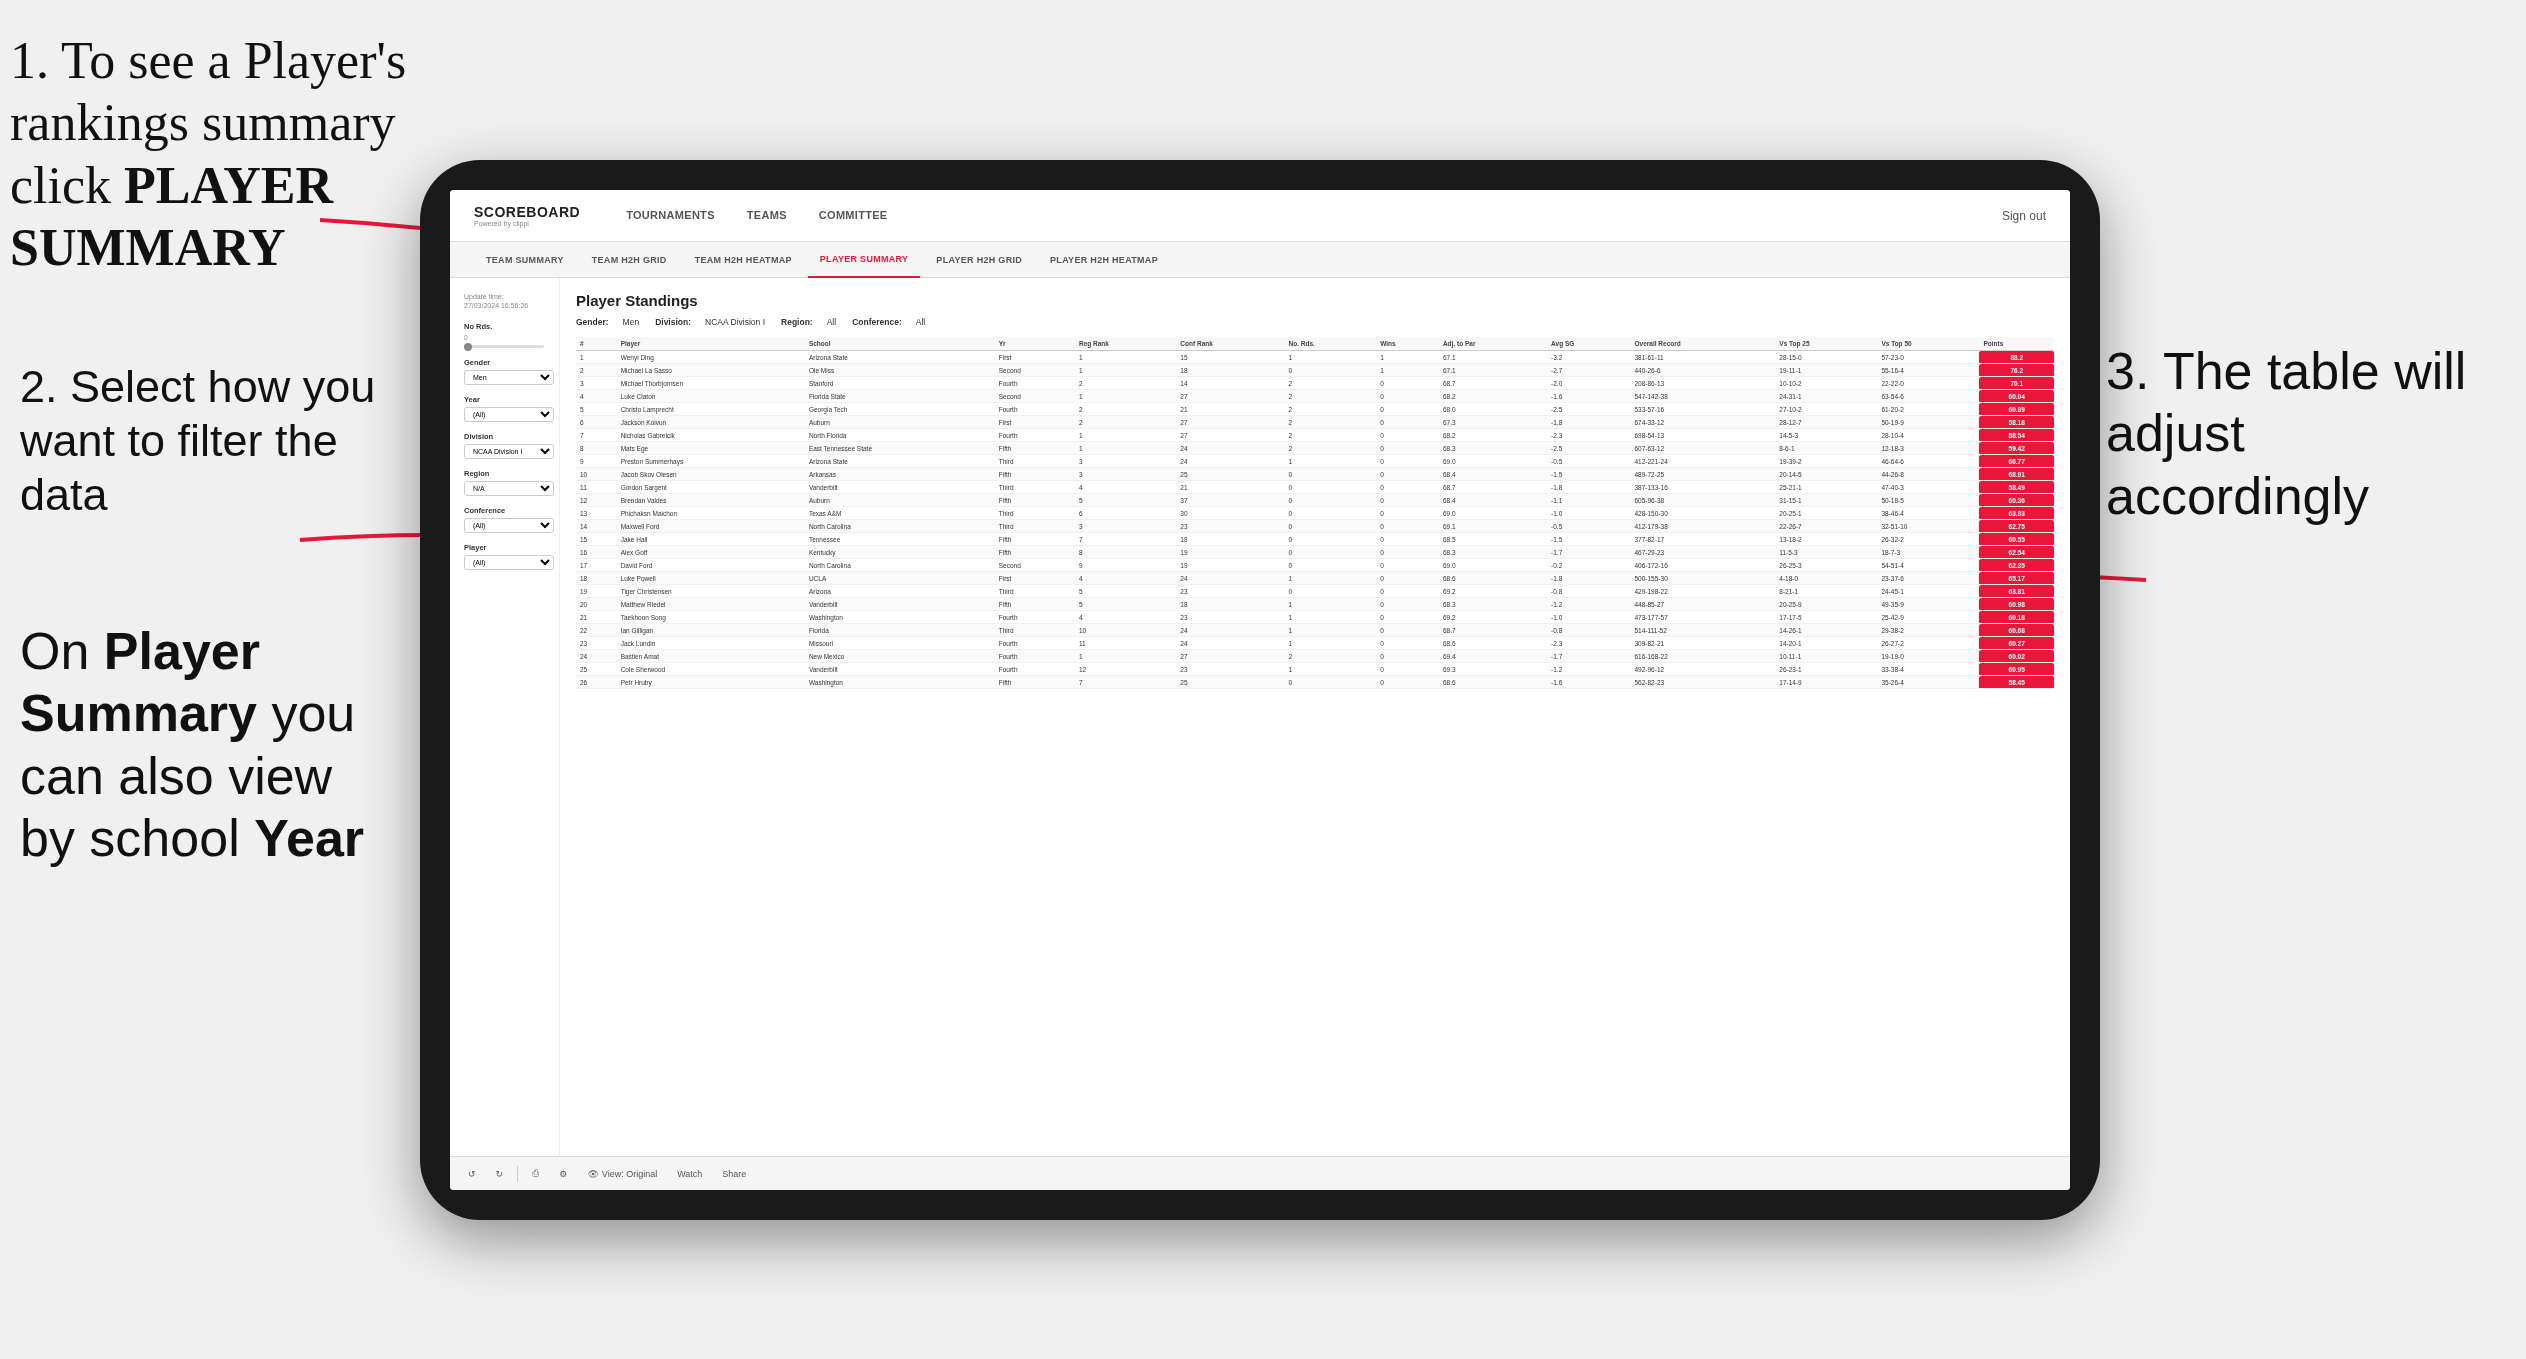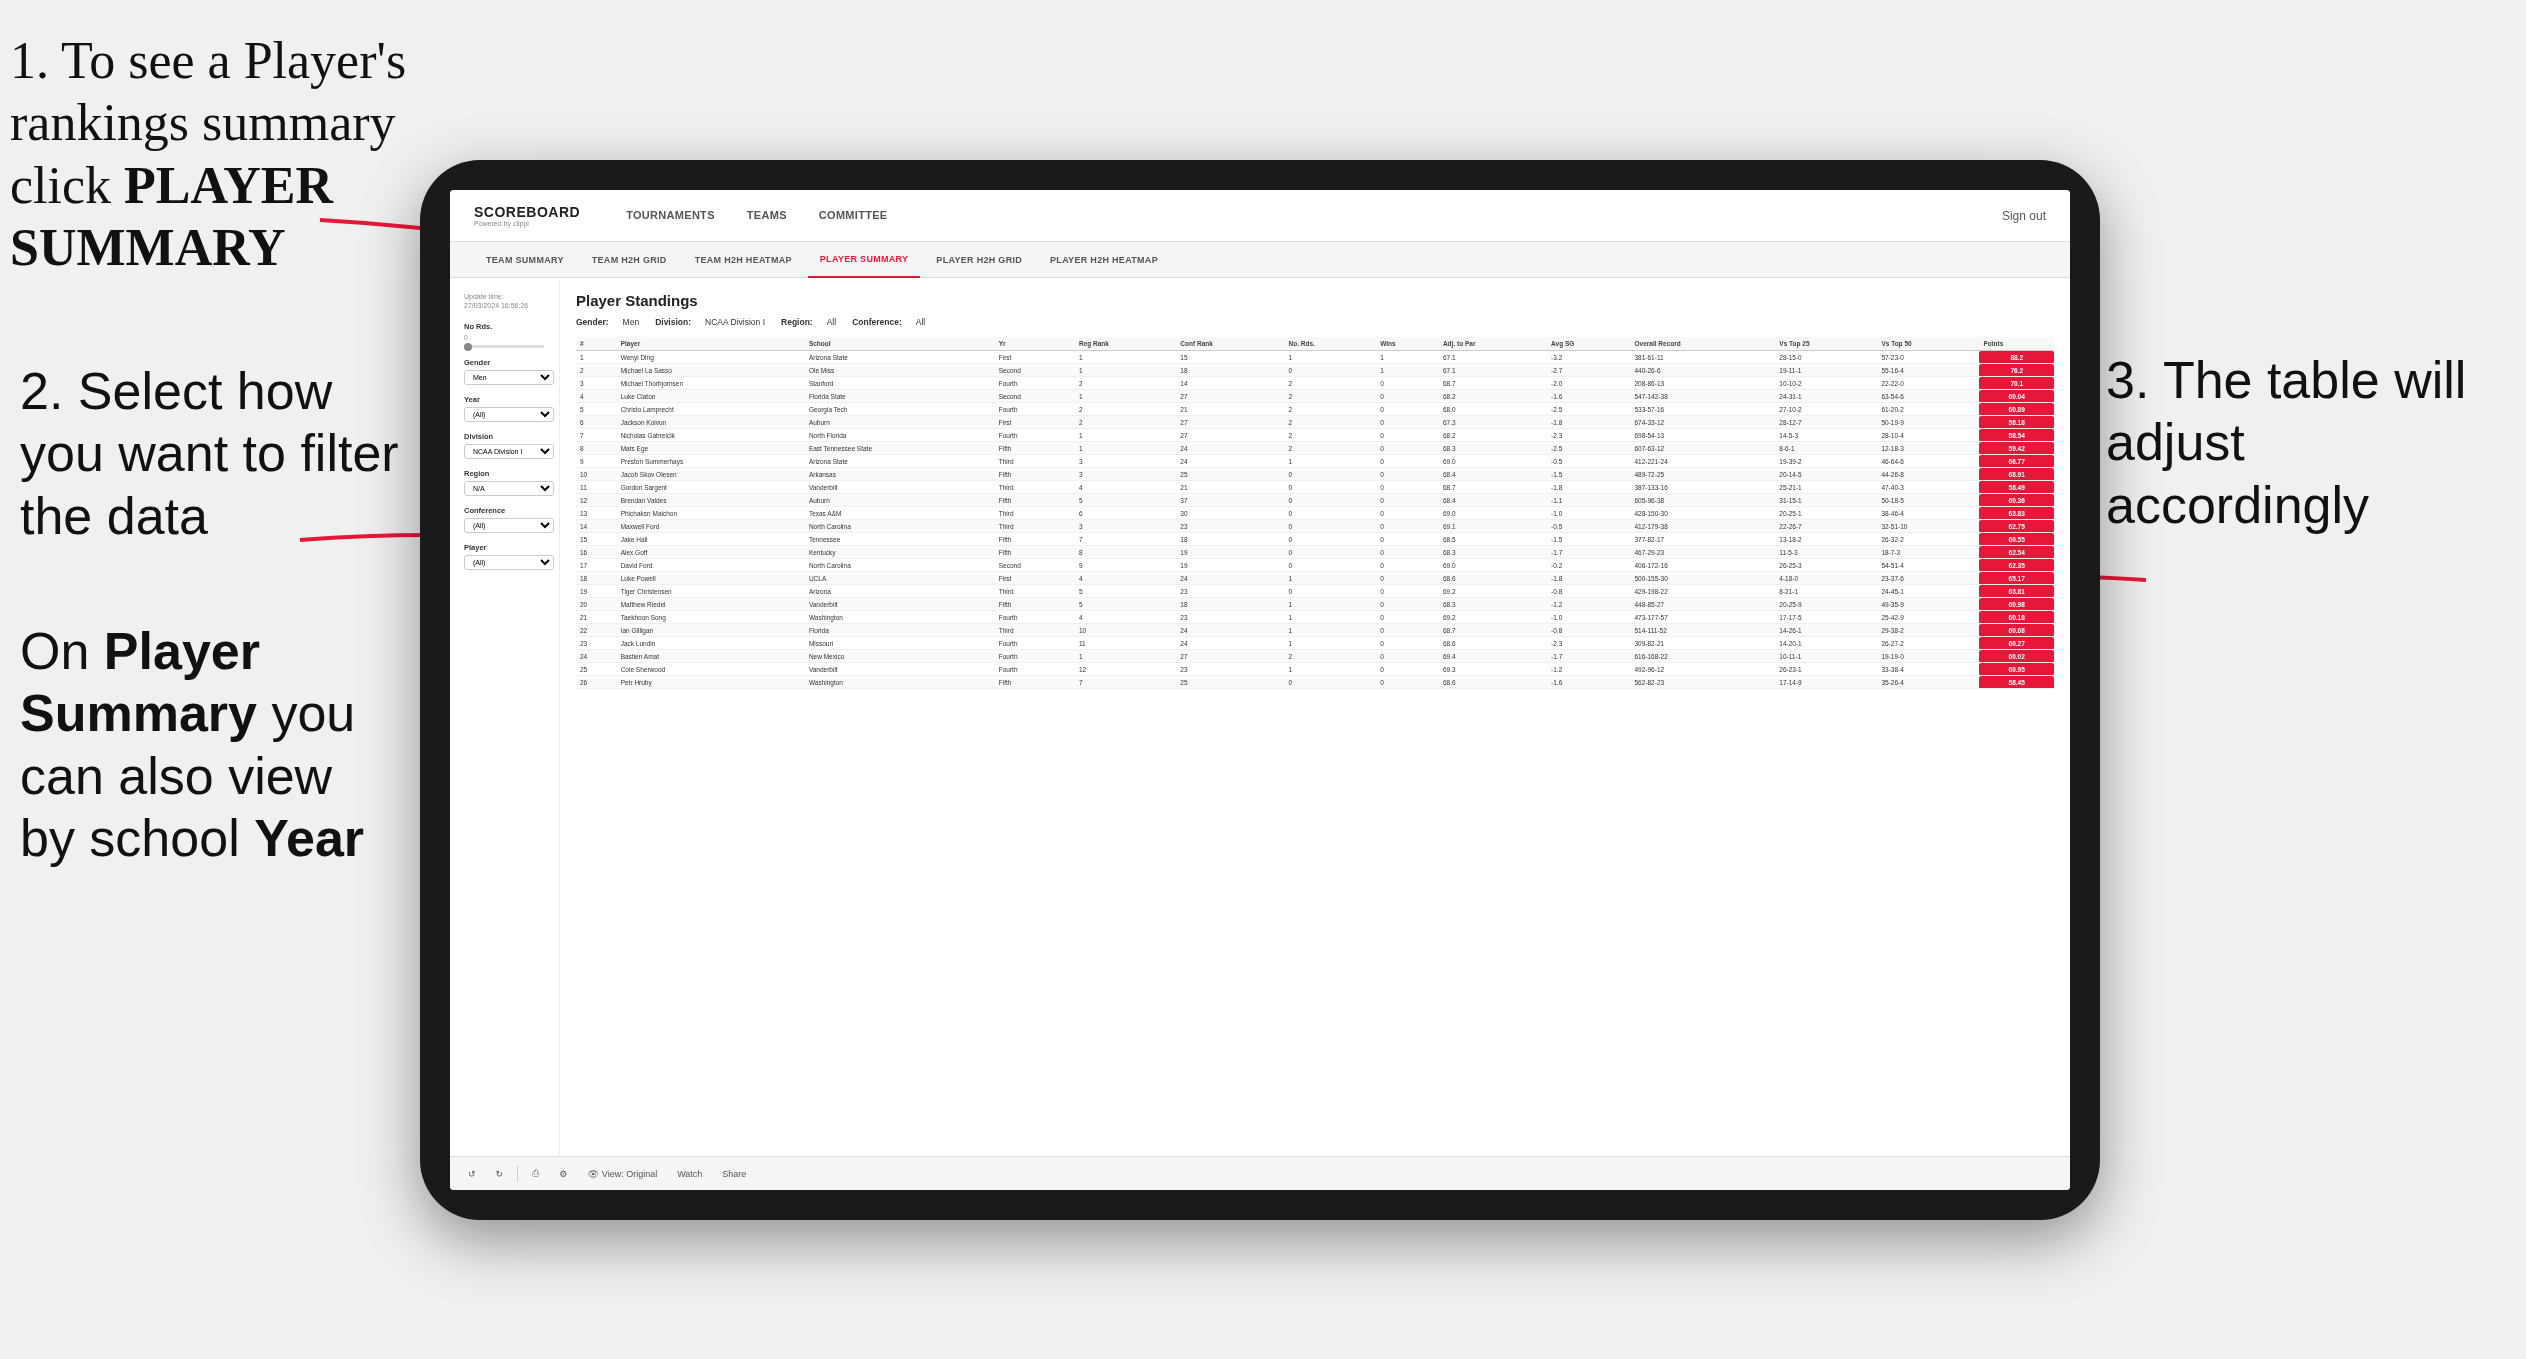--- a/index.html
+++ b/index.html
@@ -23,39 +23,39 @@
       color: #111;
       font-family: Liberation Serif, serif;
     }
     .instruction-top-left .bold { font-weight: 900; }
 
     .instruction-mid-left {
       position: absolute;
       top: 360px;
       left: 20px;
       width: 380px;
-      font-size: 52px;
+      font-size: 45px;
       line-height: 1.2;
       color: #111;
     }
 
     .instruction-bottom-left {
       position: absolute;
       top: 620px;
       left: 20px;
       width: 380px;
       font-size: 52px;
       line-height: 1.2;
       color: #111;
     }
     .instruction-bottom-left .bold { font-weight: 900; }
 
     .instruction-right {
       position: absolute;
-      top: 349px;
+      top: 340px;
       right: 20px;
       width: 400px;
       font-size: 52px;
       line-height: 1.2;
       color: #111;
       text-align: left;
     }
 
     
     .tablet-frame {

